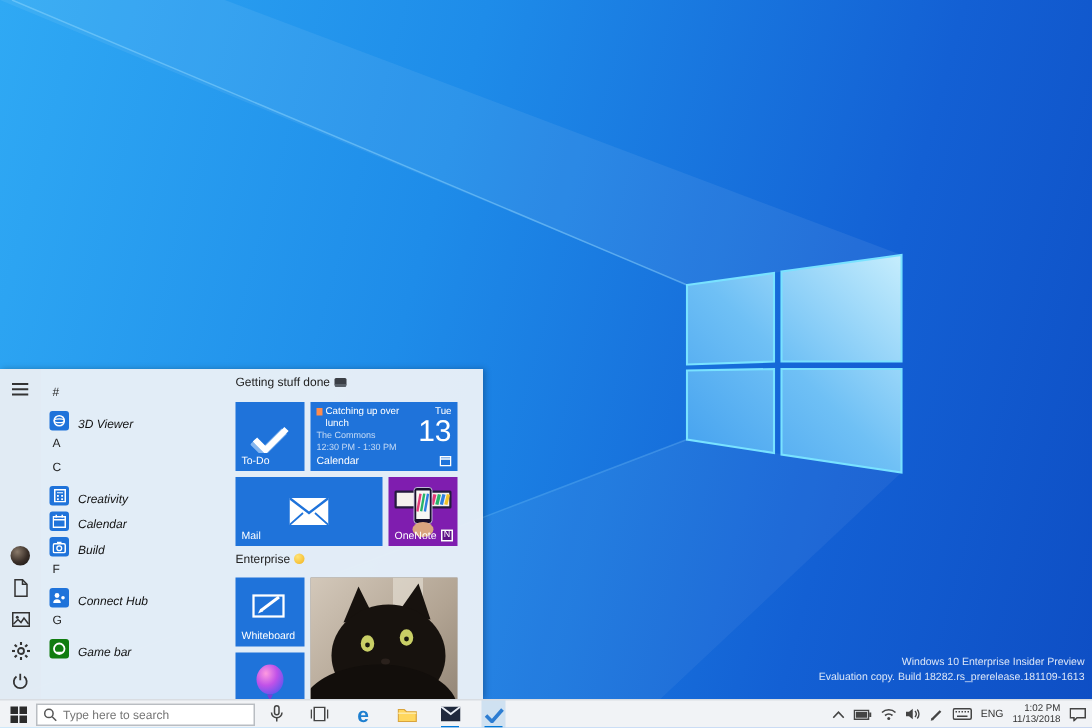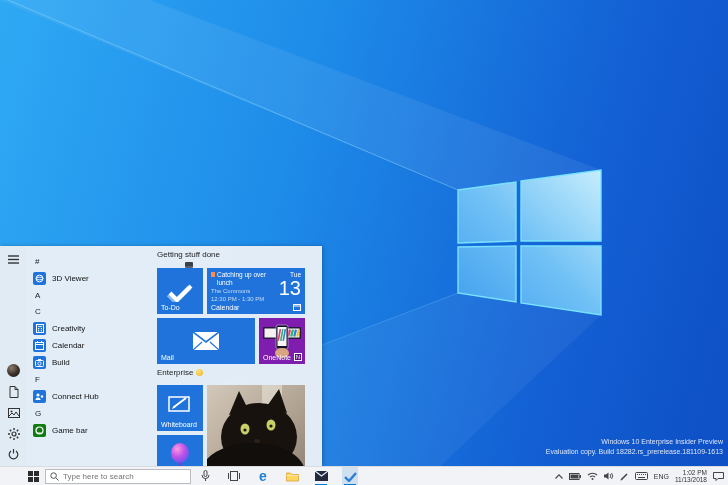--- a/index.html
+++ b/index.html
@@ -23,31 +23,31 @@
   .rail { width:27px; display:flex; flex-direction:column; align-items:center;
     justify-content:space-between; padding:7px 0 5px 0; background:rgba(225,234,242,0.6); }
   .rail-bottom { display:flex; flex-direction:column; align-items:center; gap:8px; }
   .rail-btn { width:15px; height:13px; display:flex; align-items:center; justify-content:center; cursor:pointer; }
   .avatar { width:13px; height:13px; border-radius:50%;
     background:radial-gradient(circle at 35% 30%,#8a7a6a 0%,#3a2f28 55%,#14100d 100%); }
 
   
   .app-list { width:125px; padding:7px 0 0 6px; }
   .sec-letter { font-size:8px; color:#222; height:12px; margin:4px 0 1px 2px; }
-  .app-row { display:flex; align-items:center; gap:6px; height:17px; cursor:pointer; }
+  .app-row { display:flex; align-items:flex-end; gap:6px; height:17px; cursor:pointer;font-style:italic; }
   .app-icon { width:13px; height:13px; border-radius:2px; background:#1f73da;
     display:flex; align-items:center; justify-content:center; flex:0 0 13px; }
   .app-icon.green { background:#107c10; }
   .app-label { font-size:8px; color:#111; white-space:nowrap; }
 
   
   .tiles { position:relative; flex:1; }
   .group-header { position:absolute; left:5px; font-size:8px; color:#222;
     display:flex; align-items:center; gap:3px; }
-  .gh1 { top:4px;flex-direction:column; } .gh2 { top:122px; }
+  .gh1 { top:4px; } .gh2 { top:122px; }
   .laptop-shape { width:8px; height:6px; background:#3b3f46; border-radius:1px;
     border-bottom:2px solid #596069; display:inline-block; }
   .face-shape { width:7px; height:7px; border-radius:50%; display:inline-block;
     background:radial-gradient(circle at 35% 30%,#ffe477,#f2b21d); }
   .tile { position:absolute; background:#1f73da; cursor:pointer; overflow:hidden; }
   .tile-label { position:absolute; left:4px; bottom:3px; font-size:7px; color:#fff; }
   .t-todo { left:5px; top:22px; width:46px; height:46px; }
   .t-cal  { left:55px; top:22px; width:98px; height:46px;padding-left:12px; }
   .t-mail { left:5px; top:72px; width:98px; height:46px; }
   .t-note { left:107px; top:72px; width:46px; height:46px; background:#7f1daf; }
@@ -63,21 +63,21 @@
   .cal-sub { font-size:6px; line-height:8px; color:rgba(255,255,255,0.72); width:64px; }
   .cal-day { position:absolute; right:4px; top:3px; text-align:right; }
   .cal-wk { font-size:6.5px; } .cal-num { font-size:20px; font-weight:300; line-height:20px; }
   .cal-glyph { position:absolute; right:4px; bottom:3px; }
   .note-badge { position:absolute; right:3px; bottom:3px; width:8px; height:8px;
     background:#5e1287; color:#fff; font-size:6px; display:flex; align-items:center;
     justify-content:center; border:1px solid #fff; }
 
   
   .taskbar { position:absolute; left:0; top:466px; width:728px; height:19px;
-    background:#f1f3f6; border-top:1px solid #d9dde2; display:flex; align-items:center;padding-left:21px; }
+    background:#f1f3f6; border-top:1px solid #d9dde2; display:flex; align-items:center; }
   .tb-start { width:24px; height:19px; display:flex; align-items:center; justify-content:center; cursor:pointer; }
   .win-grid { display:grid; grid-template-columns:5px 5px; grid-template-rows:5px 5px; gap:1px; }
   .win-grid div { background:#2b2b2b; }
   .search-box { width:146px; height:15px; background:#fff; border:1px solid #b9bdc2;
     display:flex; align-items:center; padding:0 4px; gap:4px; }
   .search-box input { border:none; outline:none; width:110px; font-size:8px;
     color:#333; font-family:"Liberation Sans",sans-serif; background:transparent; }
   .tb-icon { width:16px; height:19px; display:flex; align-items:center; justify-content:center;
     cursor:pointer; position:relative; margin-left:13px; }
   .tb-icon.first { margin-left:6px; }

